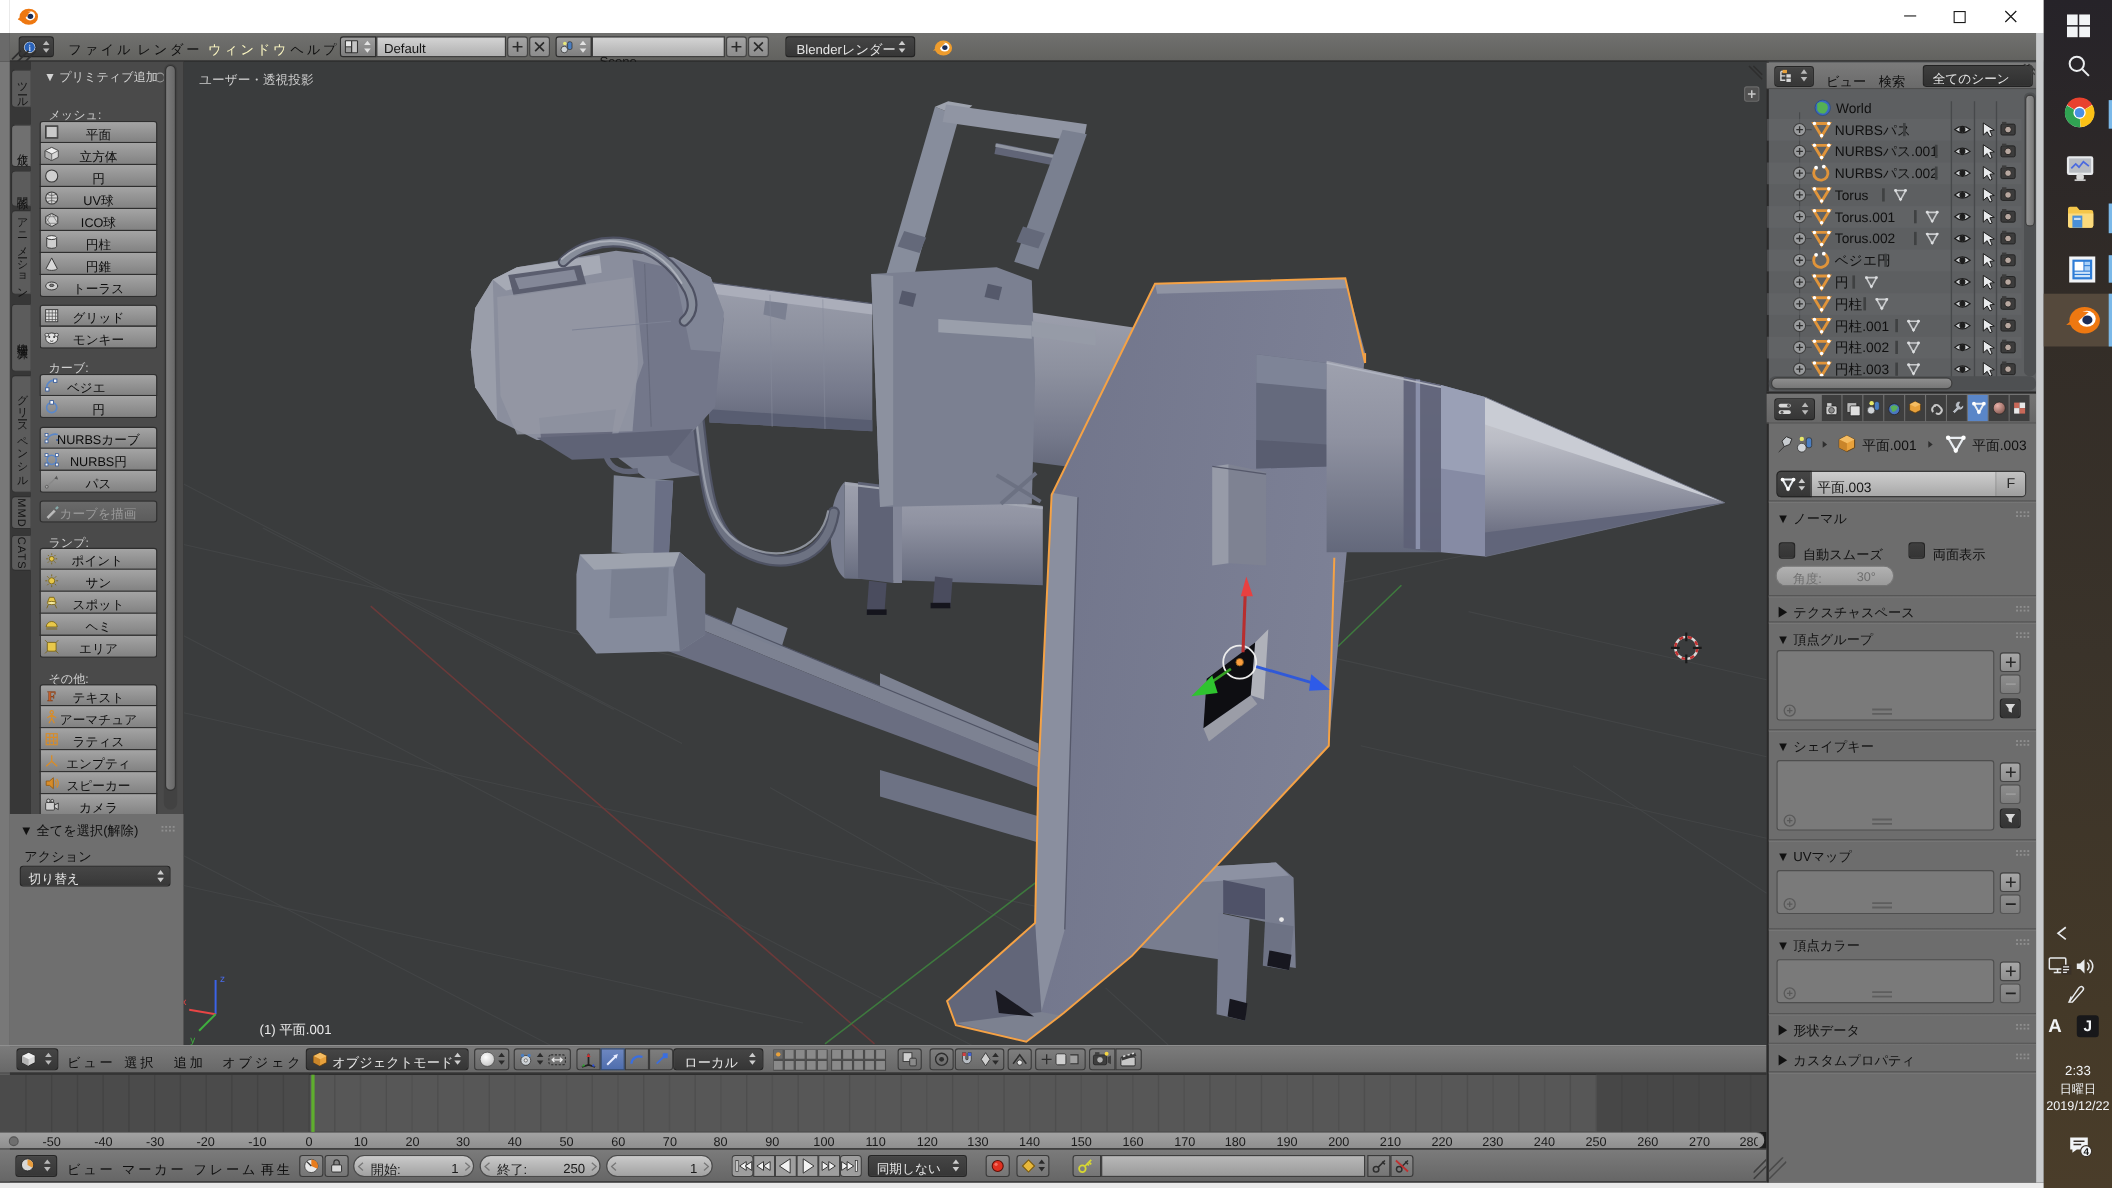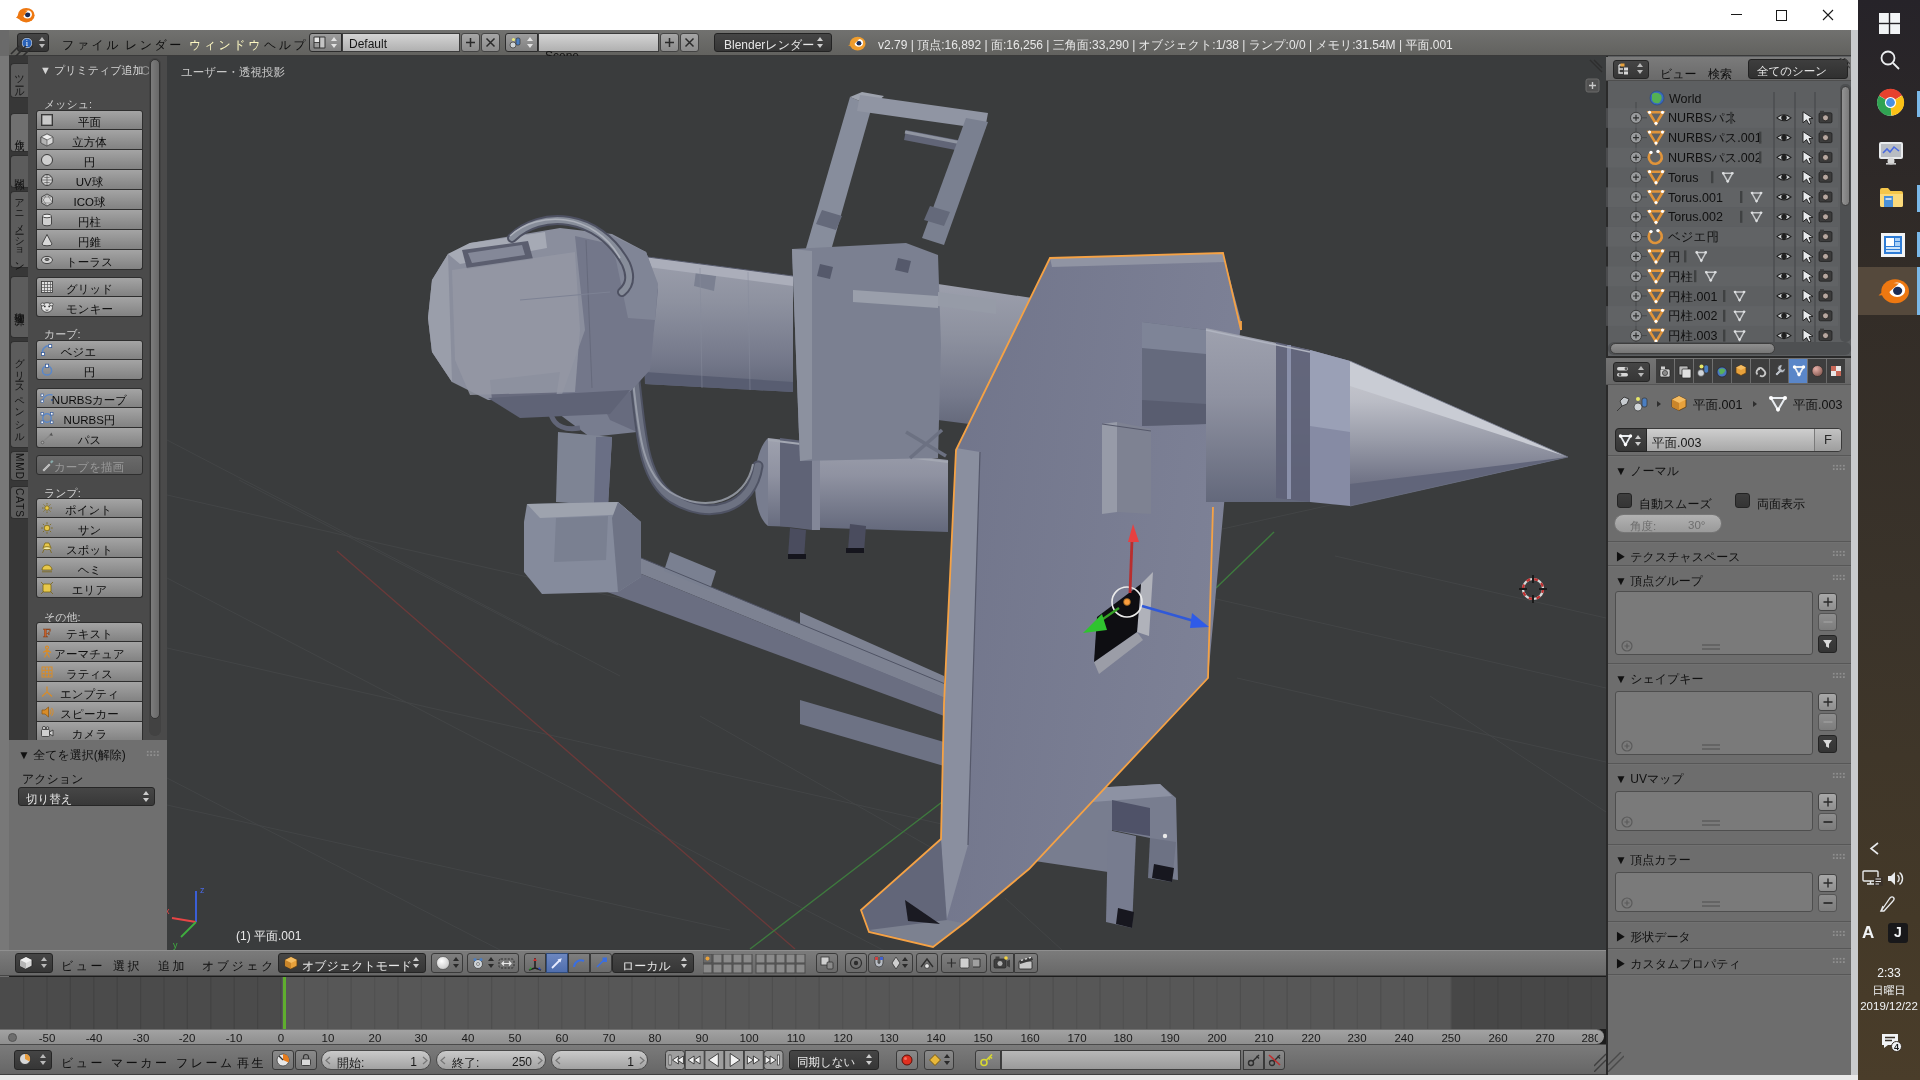--- a/index.html
+++ b/index.html
@@ -92,21 +92,20 @@
 <svg style="left:816px;top:36px" width="8" height="13" viewBox="0 0 8 13">
       <path d="M4 1 L7 5 L1 5 Z" fill="#cdcdcd"></path>
       <path d="M4 12 L7 8 L1 8 Z" fill="#cdcdcd"></path>
     </svg>
 <svg style="left:848px;top:35px" width="18" height="16" viewBox="0 0 19 17">
 <ellipse cx="10.2" cy="9.2" rx="8.4" ry="7.3" fill="#ee9c2d"></ellipse>
 <ellipse cx="11.4" cy="8.4" rx="4.6" ry="4.2" fill="#fff"></ellipse>
 <ellipse cx="11.6" cy="8.8" rx="2.6" ry="2.4" fill="#1b2c55"></ellipse>
 <path d="M0 11.8 L8.5 4.2 L12 4.4 L5 11 Z" fill="#ee9c2d"></path>
     </svg>
-<div style="left:878px;top:37px;font-size:12px;color:#e8e8e8;">v2.79 | 頂点:16,892 | 面:16,256 | 三角面:33,290 | オブジェクト:1/38 | ランプ:0/0 | メモリ:31.54M | 平面.001</div>
 <svg style="left:9px;top:44px" width="24" height="24" viewBox="0 0 24 24">
       <path d="M2 24 L24 2 M2 17 L17 2 M2 10 L10 2" stroke="#2e2e2e" stroke-width="1.6"></path>
     </svg>
 <div style="left:9px;top:56px;width:19px;height:684px;background:#373737;"></div>
 <div style="left:10px;top:63px;width:18px;height:35px;background:#5c5c5c;border:1px solid #2f2f2f;border-right:none;border-radius:4px 0 0 4px;"></div>
 <div style="left:10px;top:63px;width:18px;height:35px;display:flex;align-items:center;justify-content:center;">
       <span style="writing-mode:vertical-rl;font-size:10px;color:#121212;letter-spacing:1px;">ツール</span>
     </div>
 <div style="left:10px;top:113px;width:18px;height:39px;background:#707070;border:1px solid #2f2f2f;border-right:none;border-radius:4px 0 0 4px;"></div>
 <div style="left:10px;top:113px;width:18px;height:39px;display:flex;align-items:center;justify-content:center;">

